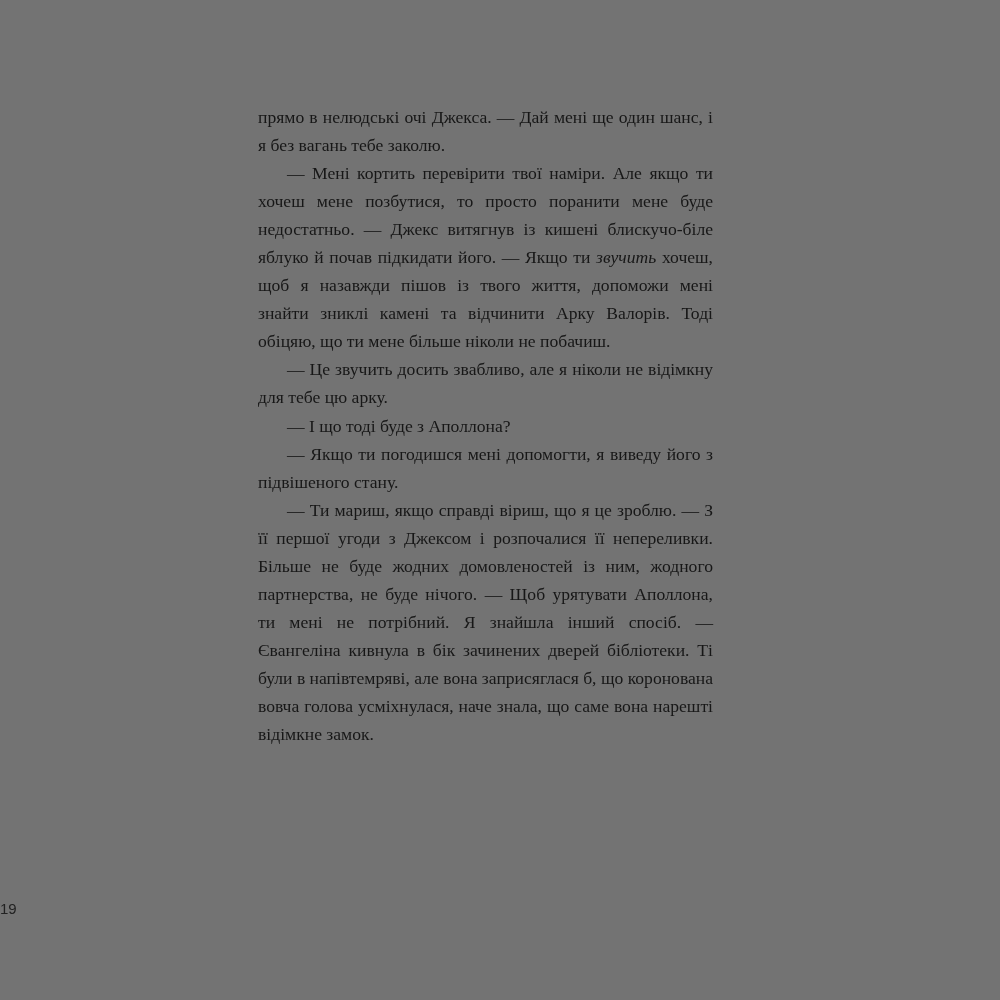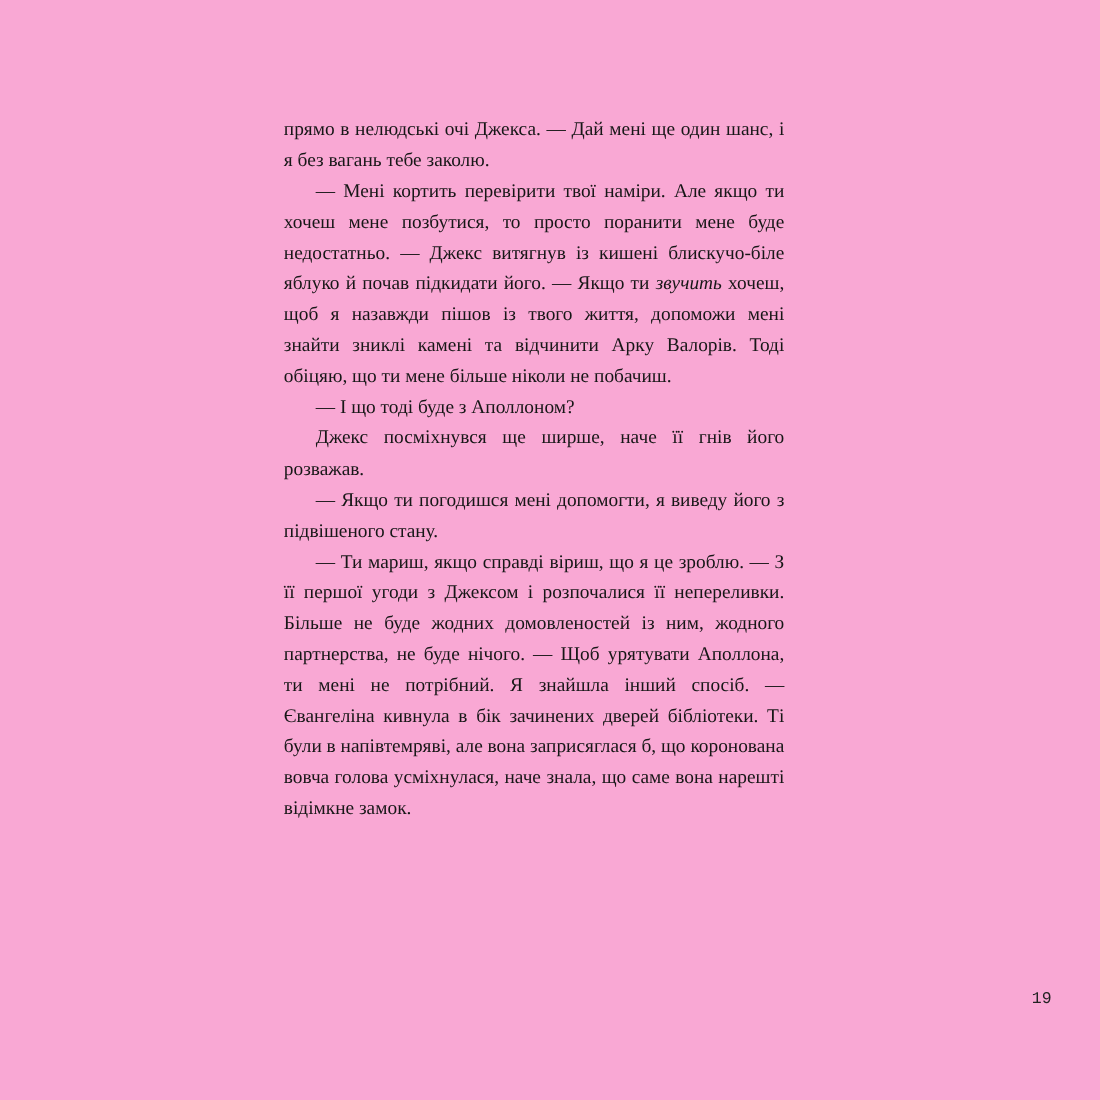--- a/index.html
+++ b/index.html
@@ -14,21 +14,21 @@
     color: #1a1a1a;
     position: relative;
     overflow: hidden;
   }
   .page {
     position: absolute;
     left: 0;
     top: 0;
     width: 1000px;
     height: 1000px;
-    background: #f9a8d4;
+    background: #737373;
   }
   .text-column {
     position: absolute;
     left: 258px;
     top: 103px;
     width: 455px;
   }
   .para {
     margin: 0;
     font-size: 17.6px;
@@ -43,32 +43,32 @@
     text-indent: 0;
   }
   .para em {
     font-style: italic;
   }
   .folio {
     position: absolute;
     left: 0;
     top: 900px;
     width: 956px;
-    text-align: right;
+    text-align: left;
     font-size: 15px;
     color: #222222;
-    font-family: Liberation Mono, monospace;
+    font-family: Liberation Sans, sans-serif;
   }
 </style>
 </head>
 <body>
 
 <div class="page">
   <div class="text-column" id="text-column">
       <p class="para no-indent">прямо в нелюдські очі Джекса. — Дай мені ще один шанс, і я без вагань тебе заколю.</p>
       <p class="para">— Мені кортить перевірити твої наміри. Але якщо ти хочеш мене позбутися, то просто поранити мене буде недостатньо. — Джекс витягнув із кишені блискучо-біле яблуко й почав підкидати його. — Якщо ти <em>звучить</em> хочеш, щоб я назавжди пішов із твого життя, допоможи мені знайти зниклі камені та відчинити Арку Валорів. Тоді обіцяю, що ти мене більше ніколи не побачиш.</p>
-      <p class="para">— І що тоді буде з Аполлоном?</p>
-      <p class="para">Джекс посміхнувся ще ширше, наче її гнів його розважав.</p>
+      <p class="para">— Це звучить досить звабливо, але я ніколи не відімкну для тебе цю арку.</p>
+      <p class="para">— І що тоді буде з Аполлона?</p>
       <p class="para">— Якщо ти погодишся мені допомогти, я виведу його з підвішеного стану.</p>
       <p class="para">— Ти мариш, якщо справді віриш, що я це зроблю. — З її першої угоди з Джексом і розпочалися її непереливки. Більше не буде жодних домовленостей із ним, жодного партнерства, не буде нічого. — Щоб урятувати Аполлона, ти мені не потрібний. Я знайшла інший спосіб. — Євангеліна кивнула в бік зачинених дверей бібліотеки. Ті були в напівтемряві, але вона заприсяглася б, що коронована вовча голова усміхнулася, наче знала, що саме вона нарешті відімкне замок.</p>
     </div>
   <div class="folio">19</div>
 </div>
 
 </body></html>

